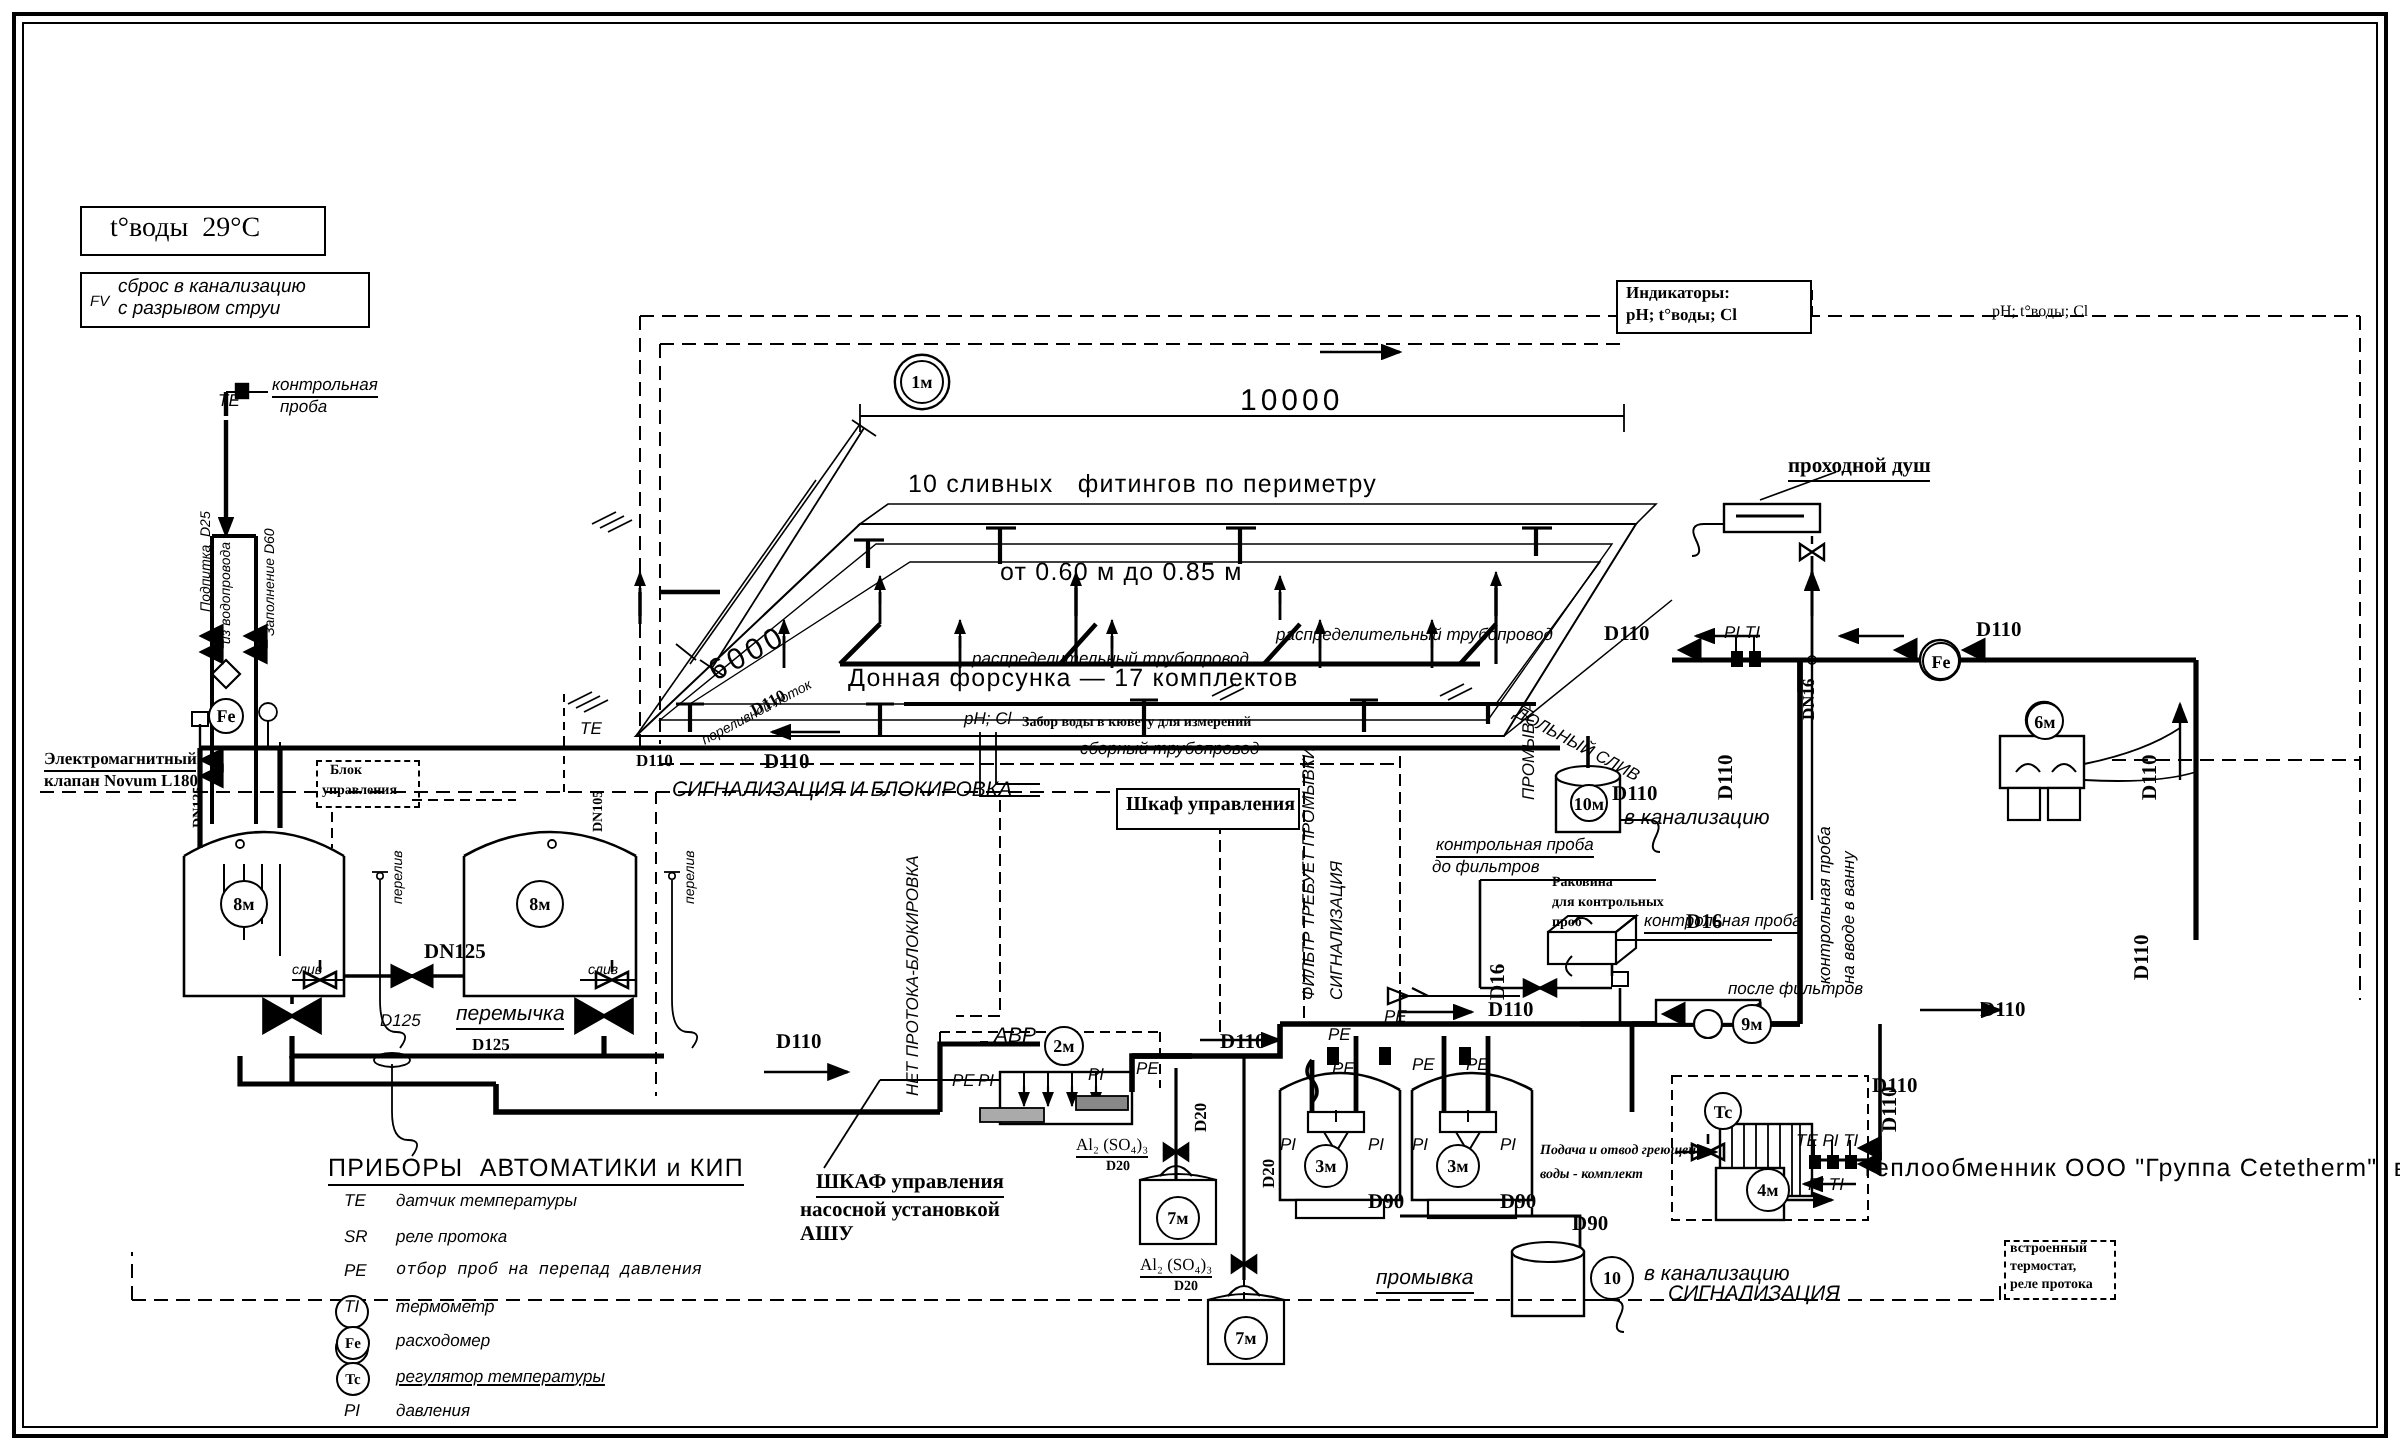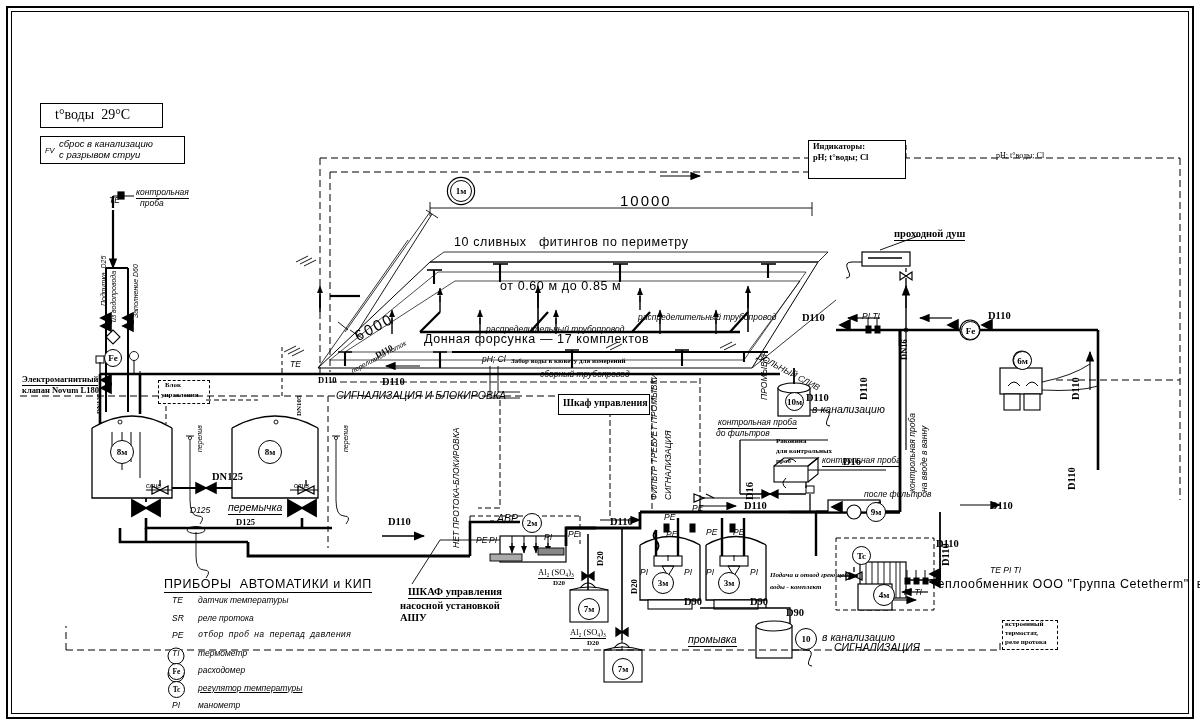--- a/index.html
+++ b/index.html
@@ -566,21 +566,21 @@
   <div class="box" style="left:40px; top:103px; width:123px; height:25px;">
     <div class="t serif" style="left:14px; top:4px; font-size:14px;">t°воды  29°C</div>
   </div>
 
   <div class="box" style="left:40px; top:136px; width:145px; height:28px;">
     <div class="t ital" style="left:4px; top:10px; font-size:7.5px;">FV</div>
     <div class="t ital" style="left:18px; top:2px; font-size:9.5px;">сброс в канализацию</div>
     <div class="t ital" style="left:18px; top:13px; font-size:9.5px;">с разрывом струи</div>
   </div>
 
-  <div class="box" style="left:808px; top:140px; width:98px; height:39px;">
+  <div class="box" style="left:808px; top:140px; width:98px; height:27px;">
     <div class="t serif bold" style="left:4px; top:1px; font-size:8.5px;">Индикаторы:</div>
     <div class="t serif bold" style="left:4px; top:12px; font-size:8.5px;">pH; t°воды; Cl</div>
   </div>
   <div class="t serif" style="left:996px; top:152px; font-size:8px;">pH; t°воды; Cl</div>
 
   <div class="circ dbl" style="left:450px; top:180px; width:22px; height:22px;">1м</div>
 
   <div class="t big" style="left:620px; top:193px;">10000</div>
   <div class="t big rot45" style="left:352px; top:330px;">6000</div>
 
@@ -691,21 +691,21 @@
   <div class="t xs ital" style="left:733px; top:528px;">PE</div>
   <div class="t xs ital" style="left:640px; top:568px;">PI</div>
   <div class="t xs ital" style="left:684px; top:568px;">PI</div>
   <div class="t xs ital" style="left:706px; top:568px;">PI</div>
   <div class="t xs ital" style="left:750px; top:568px;">PI</div>
   <div class="t xs ital" style="left:666px; top:530px;">PE</div>
   <div class="t xs ital" style="left:476px; top:536px;">PE</div>
   <div class="t xs ital" style="left:489px; top:536px;">PI</div>
   <div class="t xs ital" style="left:544px; top:533px;">PI</div>
   <div class="t xs ital" style="left:568px; top:530px;">PE</div>
-  <div class="t xs ital" style="left:942px; top:566px;padding-left:48px;">TE PI TI</div>
+  <div class="t xs ital" style="left:898px; top:566px;">TE PI TI</div>
   <div class="t xs ital" style="left:904px; top:588px;">PI TI</div>
   <div class="t xs ital" style="left:862px; top:312px;">PI TI</div>
   <div class="circ" style="left:961px; top:321px; width:19px; height:19px;">Fe</div>
 
   <div class="t sm ital" style="left:497px; top:513px;">АВР</div>
 
   <div class="t xs serif ul" style="left:538px; top:568px;">Al₂ (SO₄)₃</div>
   <div class="t xxs serif bold" style="left:553px; top:580px;">D20</div>
   <div class="t xs serif ul" style="left:570px; top:628px;">Al₂ (SO₄)₃</div>
   <div class="t xxs serif bold" style="left:587px; top:640px;">D20</div>
@@ -738,18 +738,18 @@
       <div class="t xs ital" style="left: 198px; top: 613.5px;">реле протока</div>
       <div class="t xs ital" style="left: 172px; top: 631px;">PE</div>
       <div class="t xs ital" style="left: 198px; top: 631px; font-family: Liberation Mono, monospace;">отбор проб на перепад давления</div>
       <div class="t xs ital" style="left: 172px; top: 648.5px;">TI</div>
       <div class="t xs ital" style="left: 198px; top: 648.5px;">термометр</div>
       <div class="circ" style="left: 168px; top: 663px; width: 17px; height: 17px; font-size: 7.5px;">Fe</div>
       <div class="t xs ital" style="left: 198px; top: 666px;">расходомер</div>
       <div class="circ" style="left: 168px; top: 680.5px; width: 17px; height: 17px; font-size: 7.5px;">Tc</div>
       <div class="t xs ital" style="left: 198px; top: 683.5px; text-decoration: underline;">регулятор температуры</div>
       <div class="t xs ital" style="left: 172px; top: 701px;">PI</div>
-      <div class="t xs ital" style="left: 198px; top: 701px;">манометр</div>
+      <div class="t xs ital" style="left: 198px; top: 701px;">давления</div>
     </div>
 
   <div class="t xs serif bold" style="left:318px; top:376px;">D110</div>
 
 </div>
 
 </body></html>

